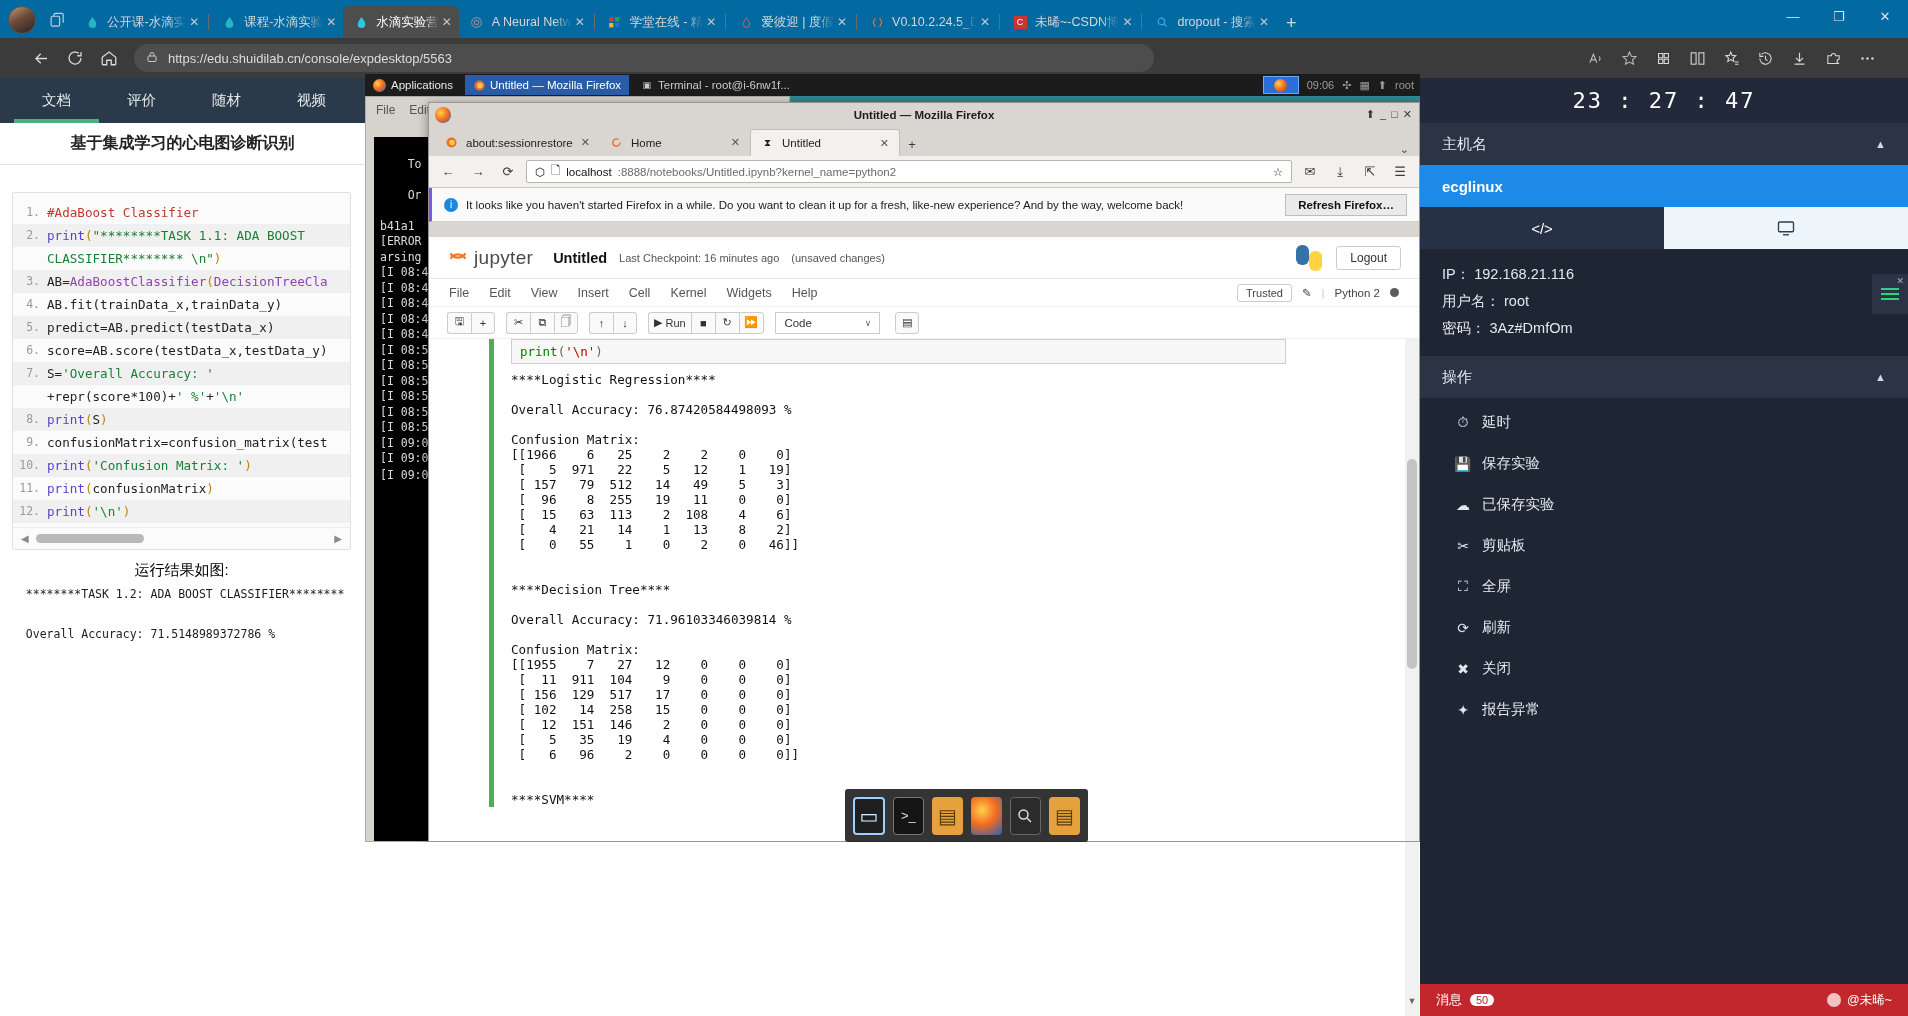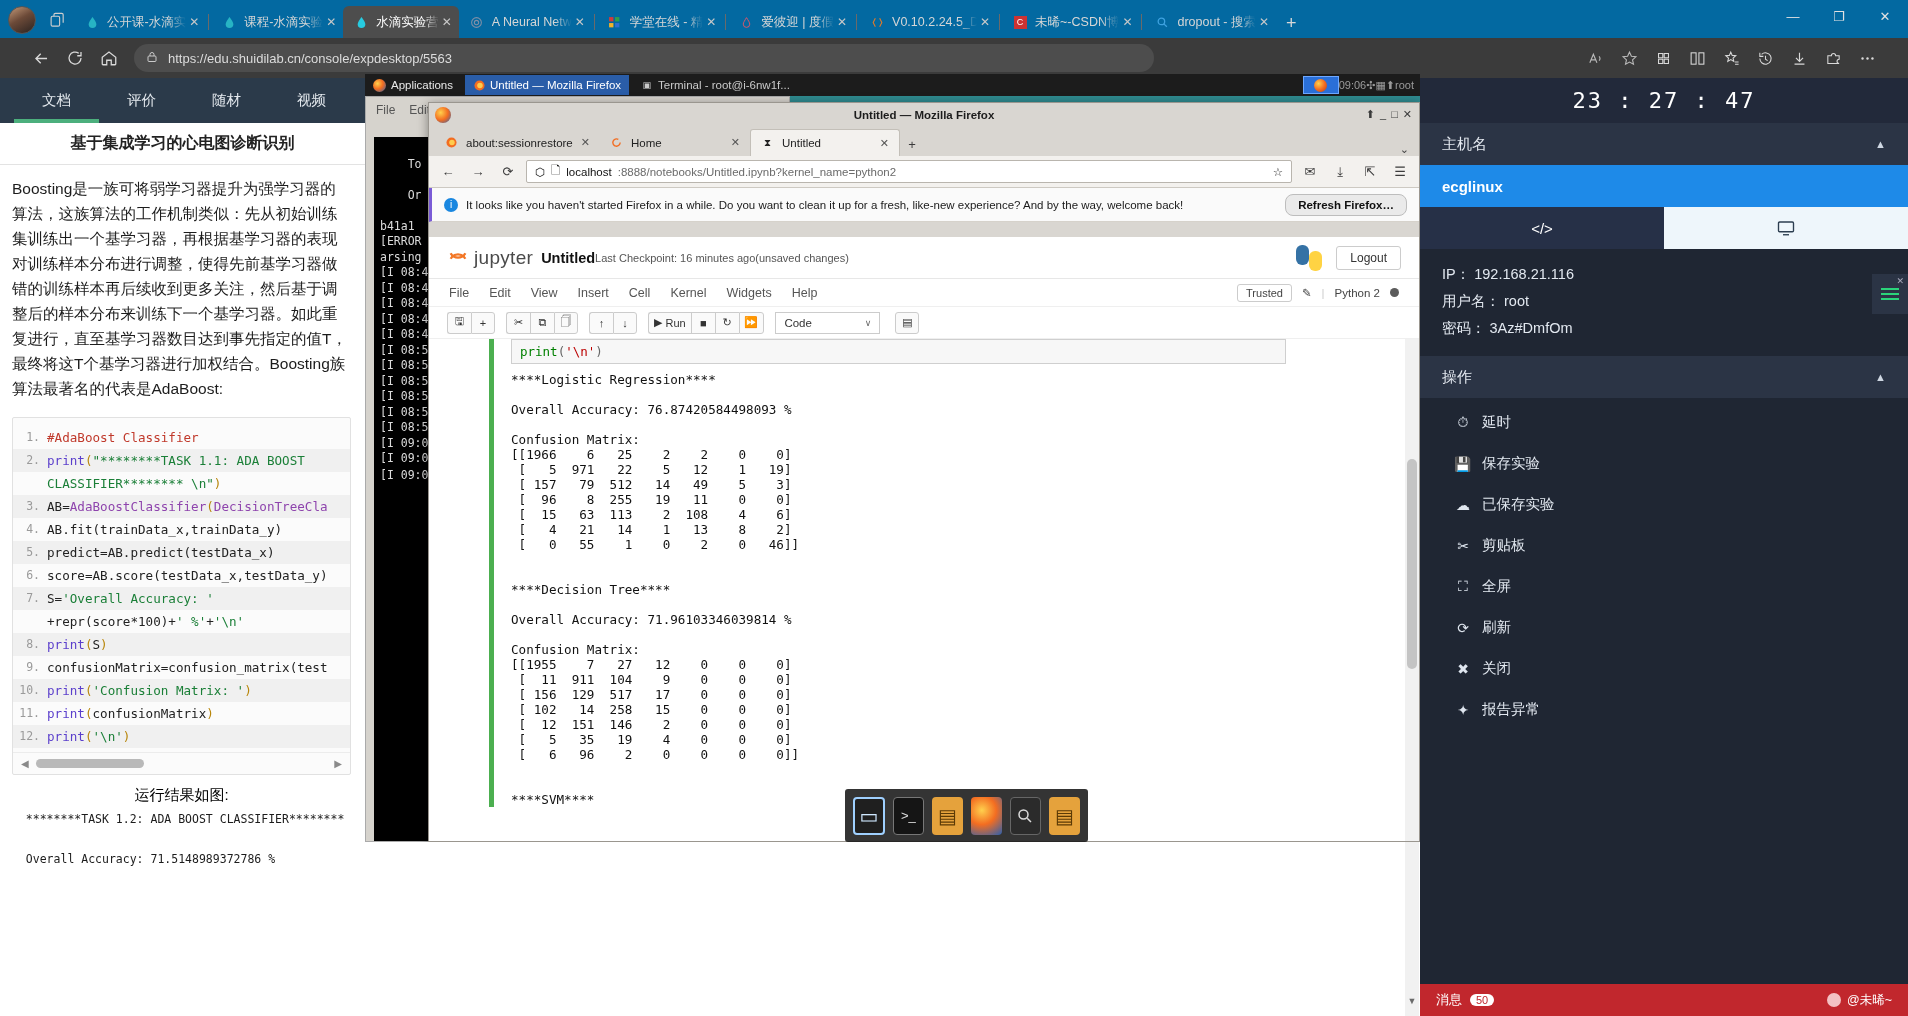--- a/index.html
+++ b/index.html
@@ -145,21 +145,21 @@
     background: radial-gradient(circle at 35% 35%, #ffd04d 0%, #f36d21 45%, #2a5fb0 100%);
   }
   .xf-task {
     display: flex; align-items: center; height: 20px; padding: 0 8px;
     background: #2a5da8; margin-left: 4px; max-width: 210px; overflow: hidden;
     white-space: nowrap; color: #fff;
   }
   .xf-task.inactive { background: transparent; color: #cacaca; }
   .xf-task .ic { width: 12px; height: 12px; margin-right: 5px; flex: 0 0 auto;
                  display: flex; align-items: center; justify-content: center; font-size: 9px; }
-  .xf-right { margin-left: auto; display: flex; align-items: center; padding-right: 6px; gap: 0; }
+  .xf-right { margin-left: auto; display: flex; align-items: center; padding-right: 6px; gap: 8px; }
   .xf-ff-box { width: 36px; height: 18px; background: #2a6fd8; border: 1px solid #6ea8ff;
                display: flex; align-items: center; justify-content: center; }
   .xf-ff-glyph { width: 13px; height: 13px; border-radius: 50%;
                  background: radial-gradient(circle at 35% 35%, #ffd04d 0%, #f36d21 50%, #b43b10 100%); }
   .xf-clock { color: #9b9b9b; font-size: 11px; }
 
   
   .term {
     position: absolute; left: 0px; top: 22px; width: 425px; height: 746px;
     background: #d6d3cd; border: 1px solid #aaa;
@@ -217,26 +217,26 @@
     display: flex; align-items: center; padding: 0 8px; font-size: 11.5px; color: #111; gap: 6px;
   }
   .ff-url .g { color: #6b6b6b; }
   .ff-notif {
     height: 34px; background: #fafafa; border-bottom: 1px solid #d6d2cb;
     display: flex; align-items: center; padding: 0 12px; font-size: 11.5px; color: #1a1a1a; gap: 8px;
     border-left: 3px solid #7a5bd6;
   }
   .ff-notif .ibadge { width: 14px; height: 14px; border-radius: 50%; background: #1a87e0; color: #fff;
                       font-size: 10px; display: flex; align-items: center; justify-content: center; flex: 0 0 auto; }
-  .ff-notif .rbtn { margin-left: auto; background: #eaeaea; border: 1px solid #bdbdbd; border-radius: 8px;
+  .ff-notif .rbtn { margin-left: auto; background: #eaeaea; border: 1px solid #bdbdbd; border-radius: 0;
                     padding: 4px 12px; font-size: 11.5px; font-weight: bold; color: #111; }
   .ff-content { position: absolute; left: 0; right: 0; top: 134px; bottom: 0; background: #fff; overflow: hidden; }
 
   
-  .jp-header { height: 42px; display: flex; align-items: center; padding: 0 18px; gap: 0;
+  .jp-header { height: 42px; display: flex; align-items: center; padding: 0 18px; gap: 12px;
                border-bottom: 1px solid #e7e7e7; }
   .jp-logo { display: flex; align-items: center; gap: 5px; }
   .jp-logo .mark { font-size: 20px; color: #f37726; line-height: 1; }
   .jp-logo .word { font-size: 19px; color: #4a4a4a; letter-spacing: .3px; }
   .jp-nbname { font-size: 14.5px; color: #111; font-weight: bold; margin-left: 8px; }
   .jp-ckpt { font-size: 11px; color: #555; }
   .jp-unsaved { font-size: 11px; color: #555; }
   .jp-hright { margin-left: auto; display: flex; align-items: center; gap: 14px; }
   .jp-pylogo { width: 26px; height: 26px; position: relative; }
   .jp-pylogo .pb {
@@ -544,21 +544,20 @@
       <div class="doc-tab active">文档</div>
       <div class="doc-tab">评价</div>
       <div class="doc-tab">随材</div>
       <div class="doc-tab">视频</div>
       <div class="doc-tab">文件</div>
     </div>
 
     <div class="doc-title">基于集成学习的心电图诊断识别</div>
 
     <div class="doc-body">
-      <div class="doc-para">Boosting是一族可将弱学习器提升为强学习器的算法，这族算法的工作机制类似：先从初始训练集训练出一个基学习器，再根据基学习器的表现对训练样本分布进行调整，使得先前基学习器做错的训练样本再后续收到更多关注，然后基于调整后的样本分布来训练下一个基学习器。如此重复进行，直至基学习器数目达到事先指定的值T，最终将这T个基学习器进行加权结合。Boosting族算法最著名的代表是AdaBoost:</div>
 
       <div class="code-box">
         <div id="codelines">
             <div class="code-line"><span class="ln">1.</span><span class="ccode"><span class="c-cmt">#AdaBoost Classifier</span></span></div>
             <div class="code-line alt"><span class="ln">2.</span><span class="ccode"><span class="c-fn">print</span><span class="c-pn">(</span><span class="c-str">"********TASK 1.1: ADA BOOST</span></span></div>
             <div class="code-line"><span class="ln"></span><span class="ccode"><span class="c-str">CLASSIFIER******** \n"</span><span class="c-pn">)</span></span></div>
             <div class="code-line alt"><span class="ln">3.</span><span class="ccode"><span class="c-txt">AB=</span><span class="c-cls">AdaBoostClassifier</span><span class="c-pn">(</span><span class="c-cls">DecisionTreeCla</span></span></div>
             <div class="code-line"><span class="ln">4.</span><span class="ccode"><span class="c-txt">AB.fit(trainData_x,trainData_y)</span></span></div>
             <div class="code-line alt"><span class="ln">5.</span><span class="ccode"><span class="c-txt">predict=AB.predict(testData_x)</span></span></div>
             <div class="code-line"><span class="ln">6.</span><span class="ccode"><span class="c-txt">score=AB.score(testData_x,testData_y)</span></span></div>

